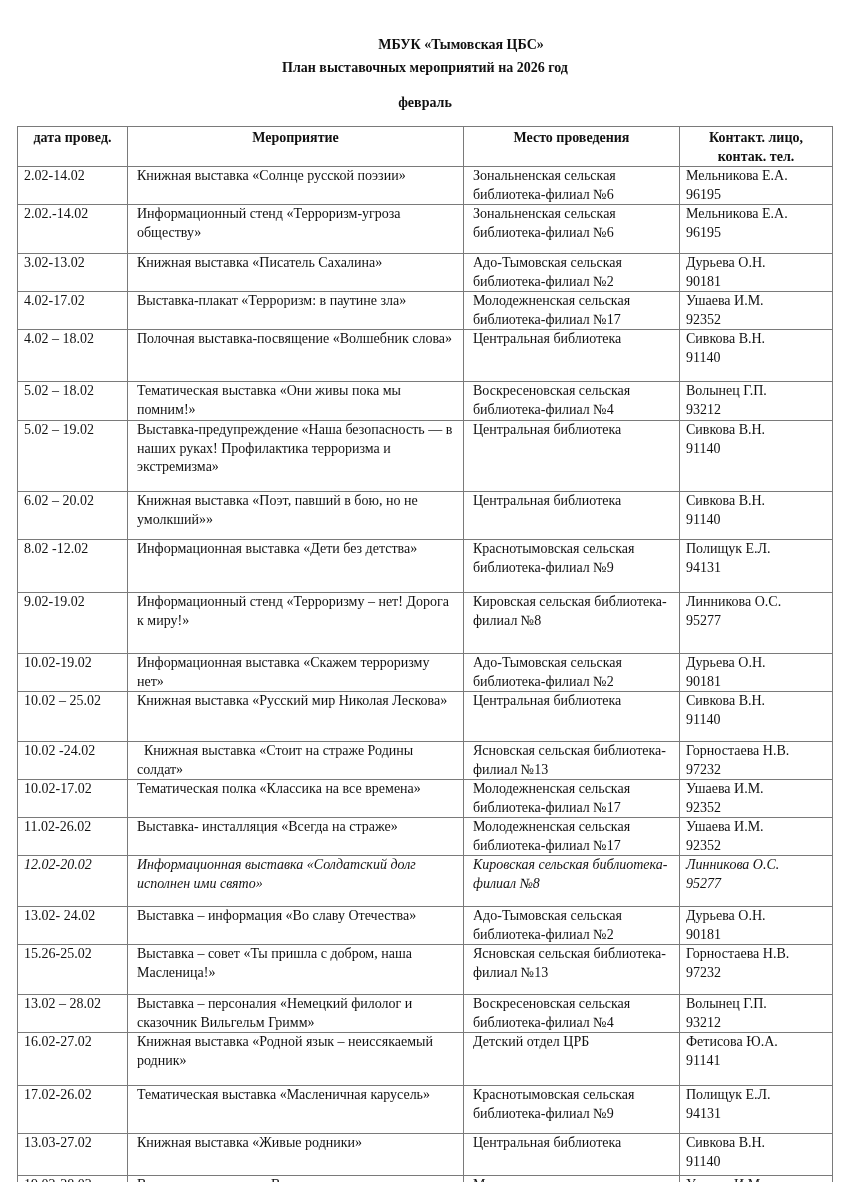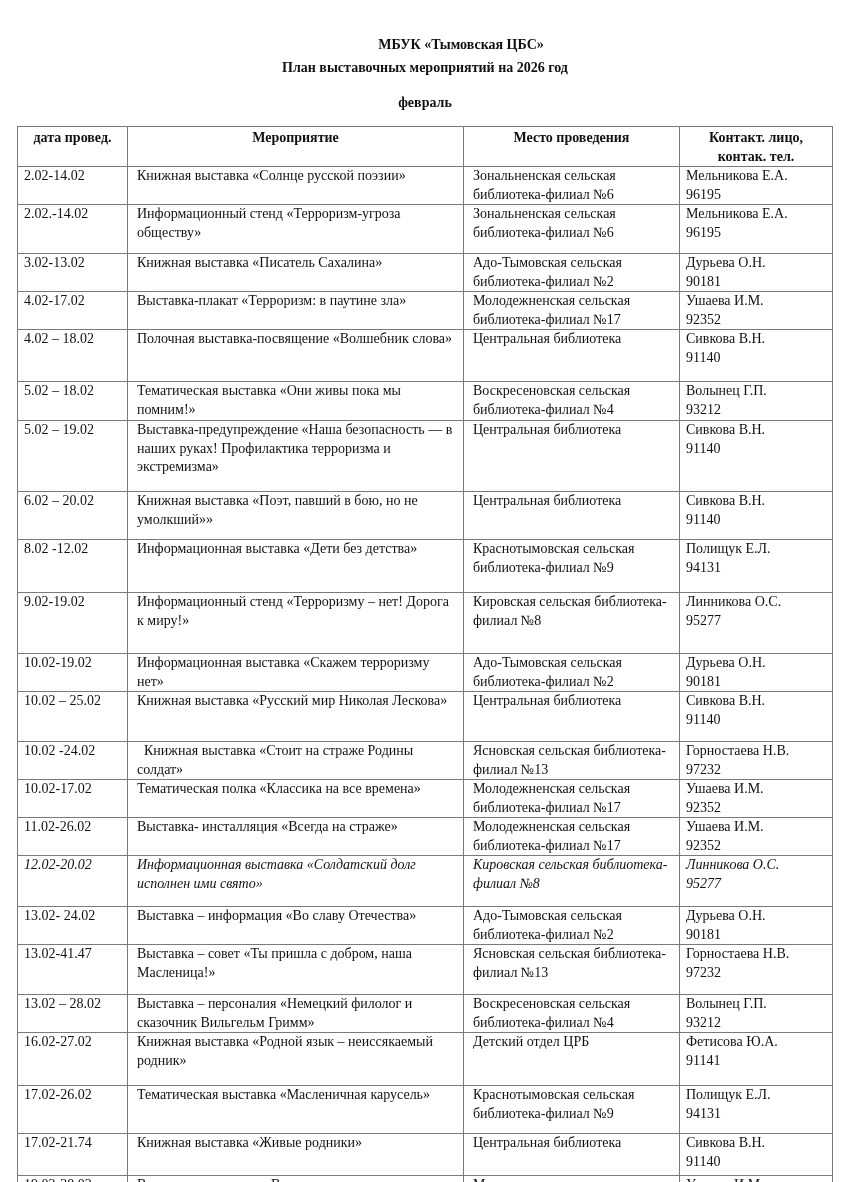--- a/index.html
+++ b/index.html
@@ -194,21 +194,21 @@
       <tr style="height: 36px;">
         <td class="date">13.02- 24.02</td>
         <td class="event" style="white-space: pre-wrap;">Выставка – информация «Во славу Отечества»</td>
         <td class="place">Адо-Тымовская сельская библиотека-филиал №2</td>
         <td class="contact">
           <div>Дурьева О.Н.</div>
           <div>90181</div>
         </td>
       </tr>
       <tr style="height: 50px;">
-        <td class="date">13.02-41.47</td>
+        <td class="date">15.26-25.02</td>
         <td class="event" style="white-space: pre-wrap;">Выставка – совет «Ты пришла с добром, наша Масленица!»</td>
         <td class="place">Ясновская сельская библиотека-филиал №13</td>
         <td class="contact">
           <div>Горностаева Н.В.</div>
           <div>97232</div>
         </td>
       </tr>
       <tr style="height: 36px;">
         <td class="date">13.02 – 28.02</td>
         <td class="event" style="white-space: pre-wrap;">Выставка – персоналия «Немецкий филолог и сказочник Вильгельм Гримм»</td>
@@ -230,21 +230,21 @@
       <tr style="height: 48px;">
         <td class="date">17.02-26.02</td>
         <td class="event" style="white-space: pre-wrap;">Тематическая выставка «Масленичная карусель»</td>
         <td class="place">Краснотымовская сельская библиотека-филиал №9</td>
         <td class="contact">
           <div>Полищук Е.Л.</div>
           <div>94131</div>
         </td>
       </tr>
       <tr style="height: 42px;">
-        <td class="date">17.02-21.74</td>
+        <td class="date">13.03-27.02</td>
         <td class="event" style="white-space: pre-wrap;">Книжная выставка «Живые родники»</td>
         <td class="place">Центральная библиотека</td>
         <td class="contact">
           <div>Сивкова В.Н.</div>
           <div>91140</div>
         </td>
       </tr>
       <tr style="height: 18px;">
         <td class="date">19.02-28.02</td>
         <td class="event" style="white-space: pre-wrap;">Выставка-викторина «В стране родного языка»</td>

